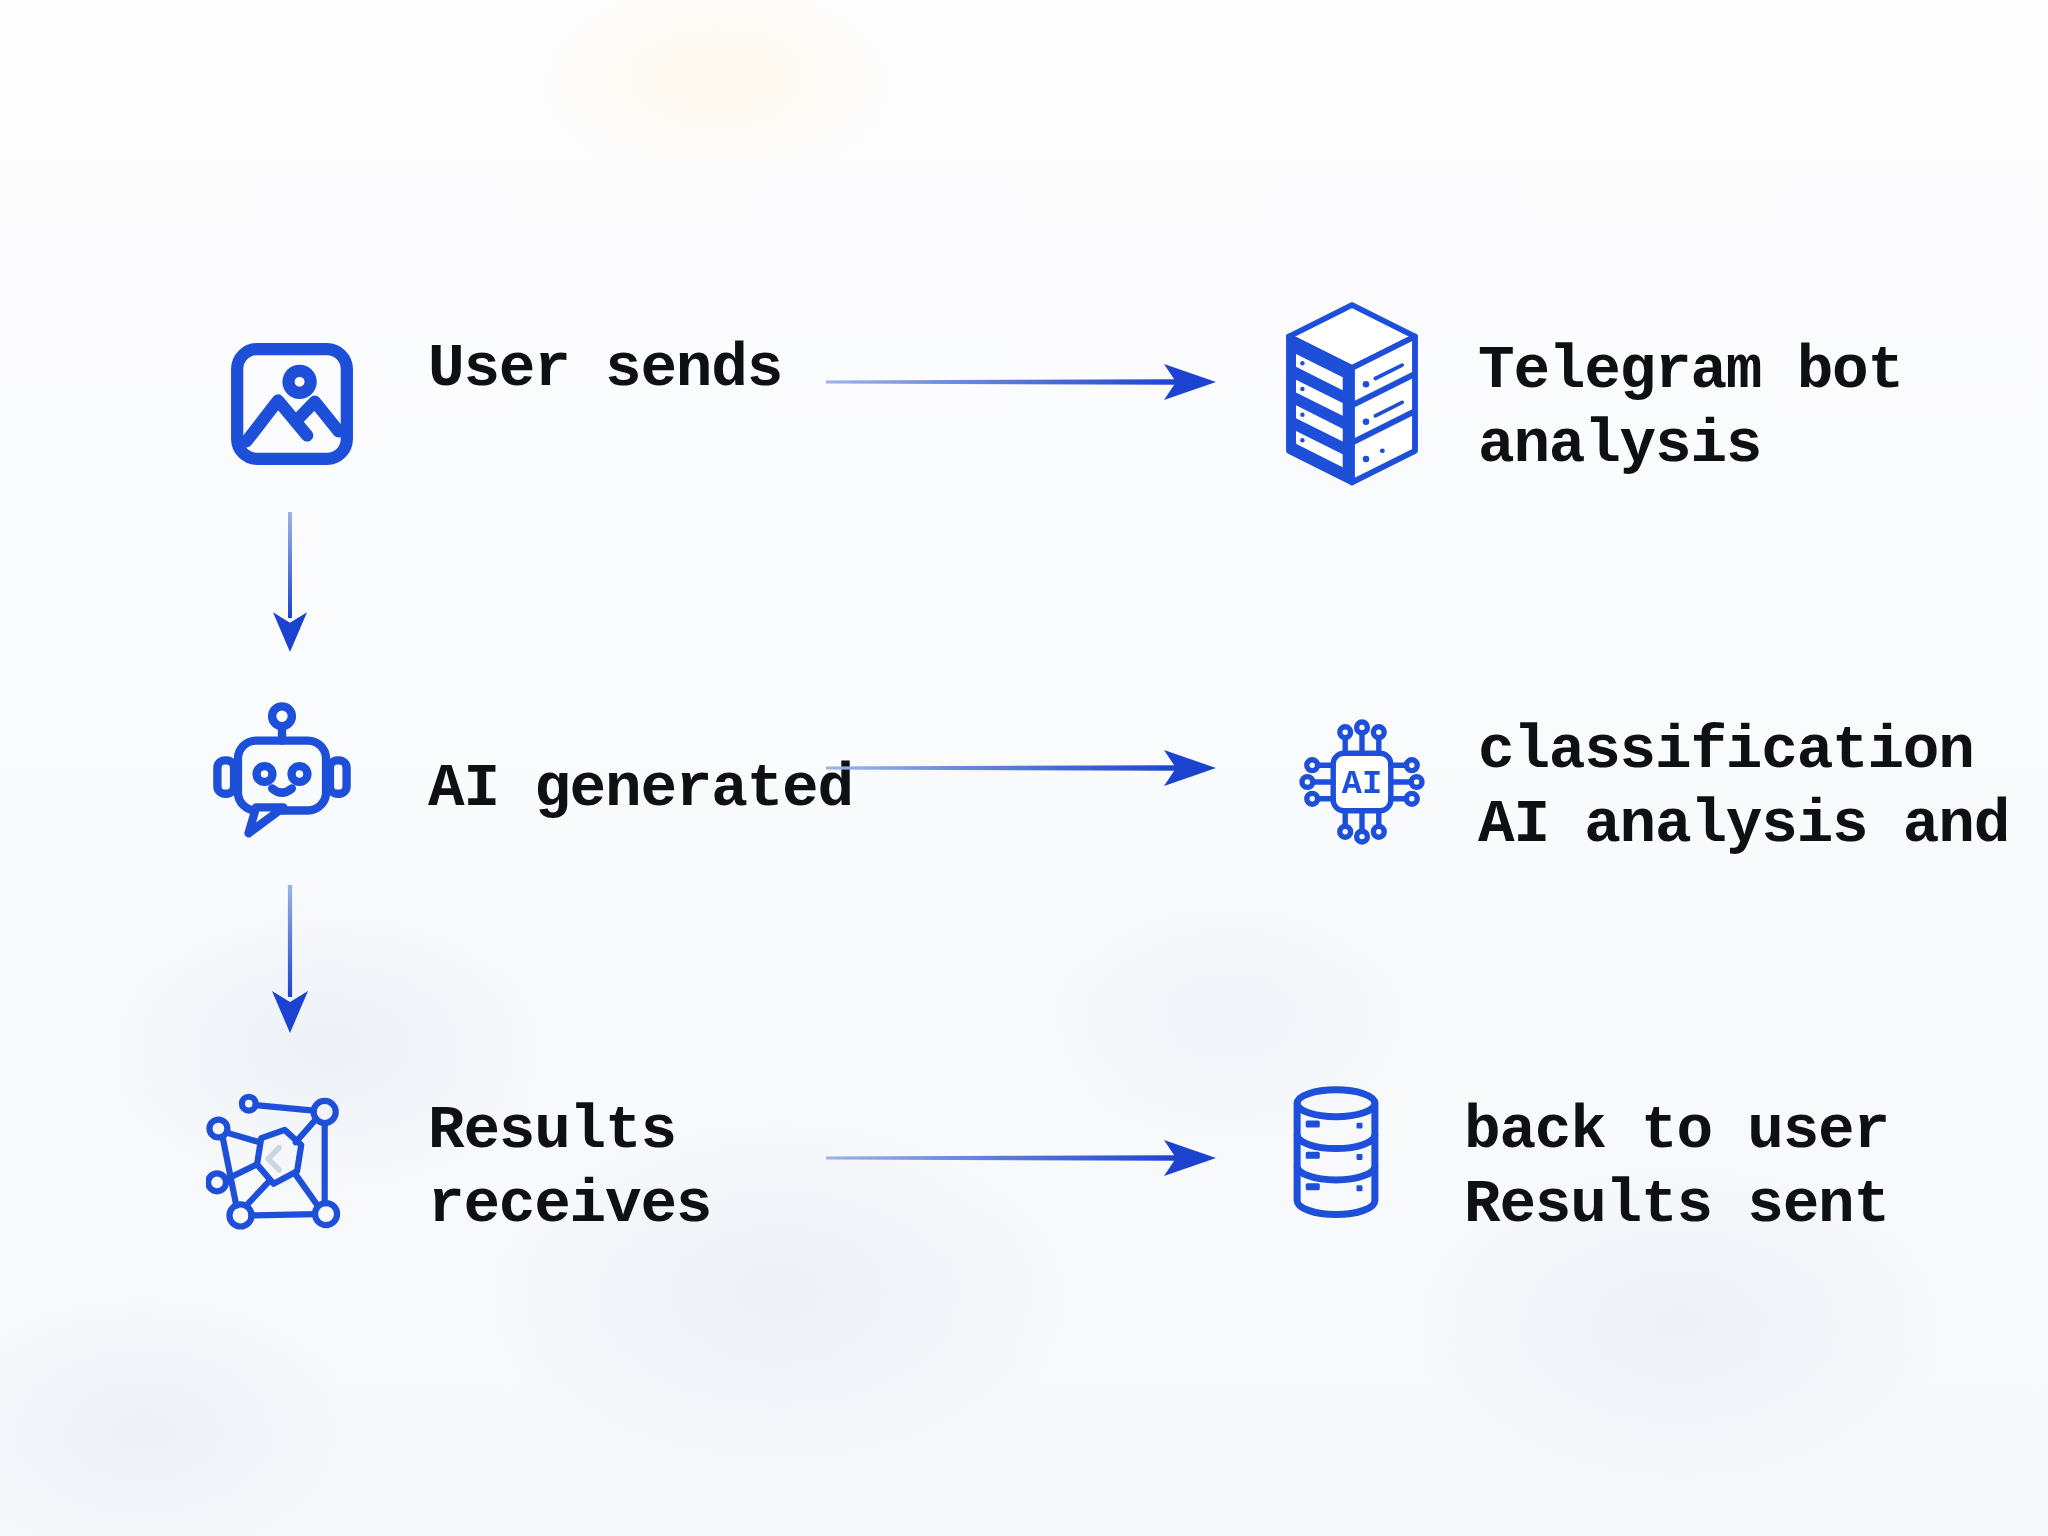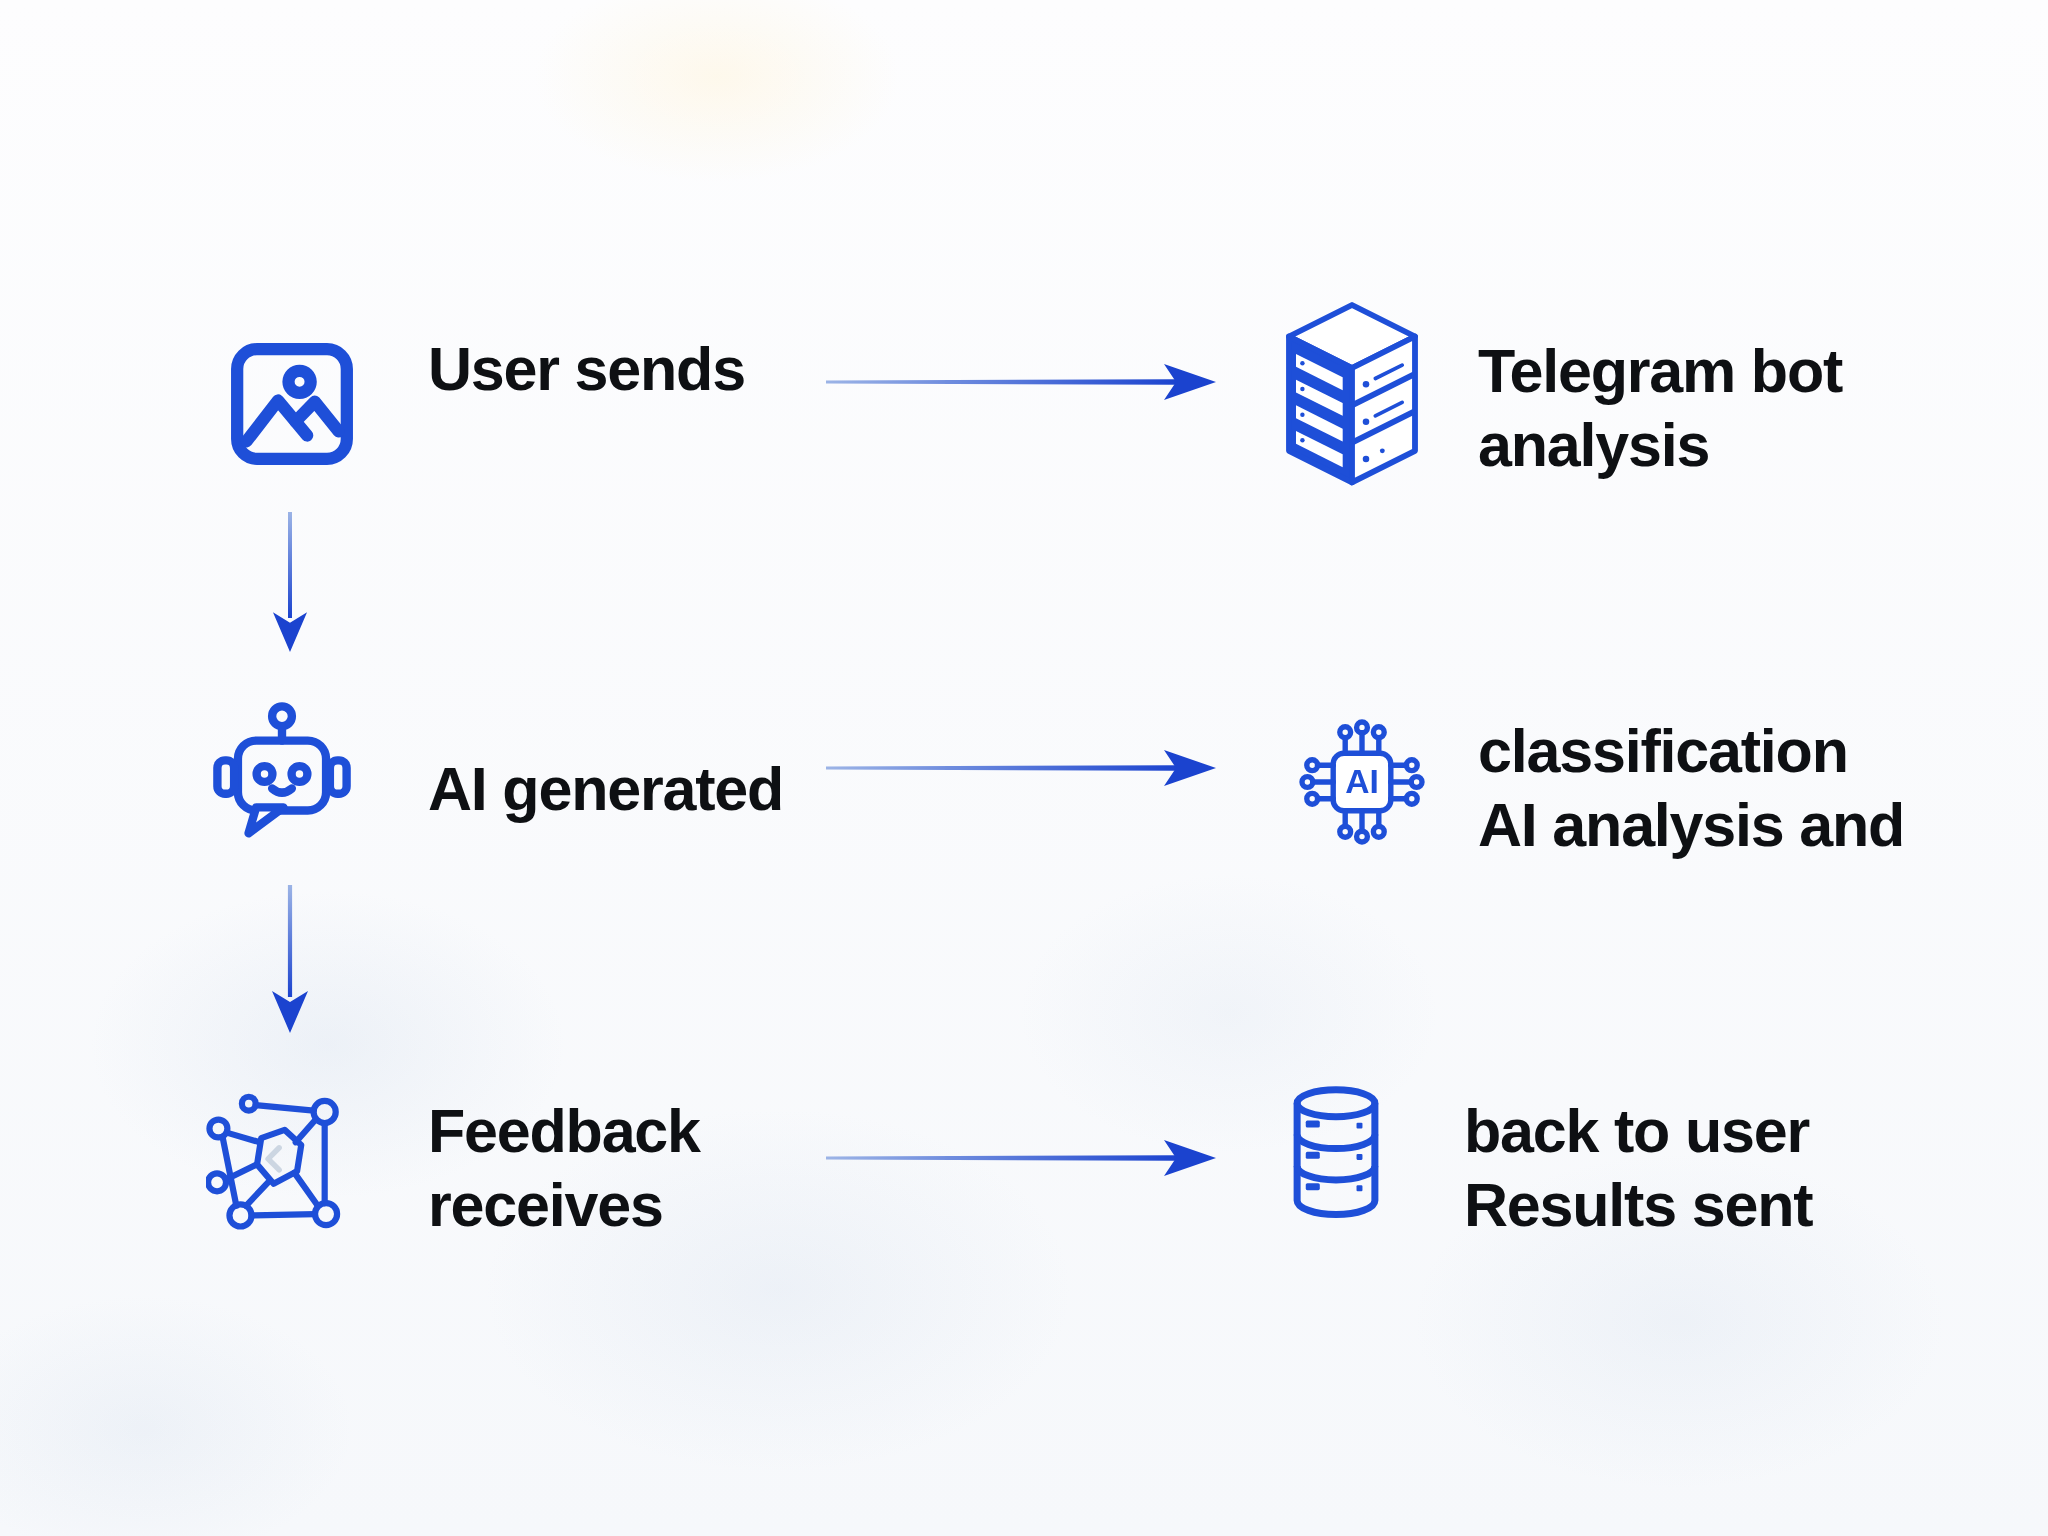--- a/index.html
+++ b/index.html
@@ -1,18 +1,18 @@
 <!DOCTYPE html>
 <html style="--accent: #1e4fd8; --text: #0e1013; --arrow-start: #9cb4e6; --arrow-end: #1b43cf;"><head>
 <meta charset="utf-8">
 <style>
   html,body{margin:0;padding:0;background:#fff;}
   .stage{
     position:relative;width:2048px;height:1536px;overflow:hidden;
-    font-family:Liberation Sans, sans-serif;
+    font-family:Liberation Mono, monospace;
     background:
       radial-gradient(340px 220px at 16% 68%, rgba(183,201,224,.18), transparent 70%),
       radial-gradient(420px 260px at 38% 84%, rgba(183,201,224,.16), transparent 70%),
       radial-gradient(300px 200px at 60% 66%, rgba(183,201,224,.12), transparent 70%),
       radial-gradient(380px 240px at 82% 86%, rgba(183,201,224,.15), transparent 70%),
       radial-gradient(300px 190px at 7% 93%, rgba(183,201,224,.15), transparent 70%),
       radial-gradient(260px 150px at 35% 5%, rgba(255,243,214,.45), transparent 70%),
       linear-gradient(#fdfdfe,#f6f8fb);
   }
   .icon{position:absolute;color:var(--accent,#1e4fd8);}
@@ -194,21 +194,21 @@
       <circle cx="86" cy="13" r="8"></circle>
       <circle cx="87" cy="87" r="8"></circle>
       <circle cx="25" cy="88" r="8"></circle>
       <circle cx="9" cy="25" r="6.5"></circle>
       <circle cx="8" cy="64" r="6.5"></circle>
       <circle cx="31" cy="7" r="5"></circle>
     </svg>
   </div>
 
   <div class="label" style="left:428px;top:1094px">
-    <div>Feedback</div>
+    <div>Results</div>
     <div>receives</div>
   </div>
 
   <div class="arrow" style="left:826px;top:1136px;width:392px;height:46px">
     <svg viewBox="0 0 392 46">
       <polygon points="0,20.4 350,19.2 350,24.8 0,23.6" fill="url(#hgrad)"></polygon>
       <path d="M338 4 L390 22 L338 40 L350 22 Z" fill="currentColor"></path>
     </svg>
   </div>
 

